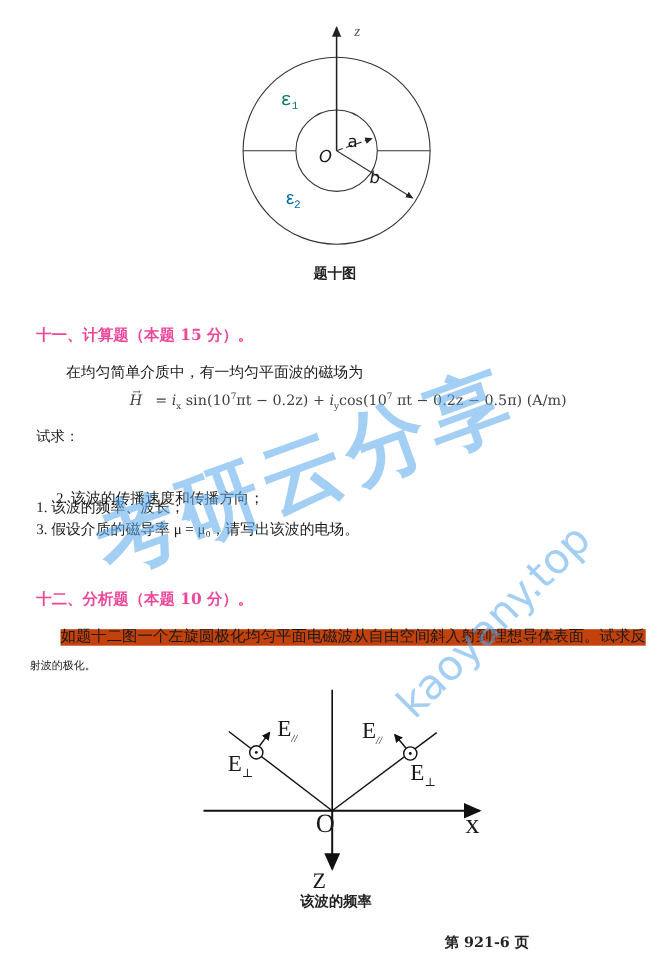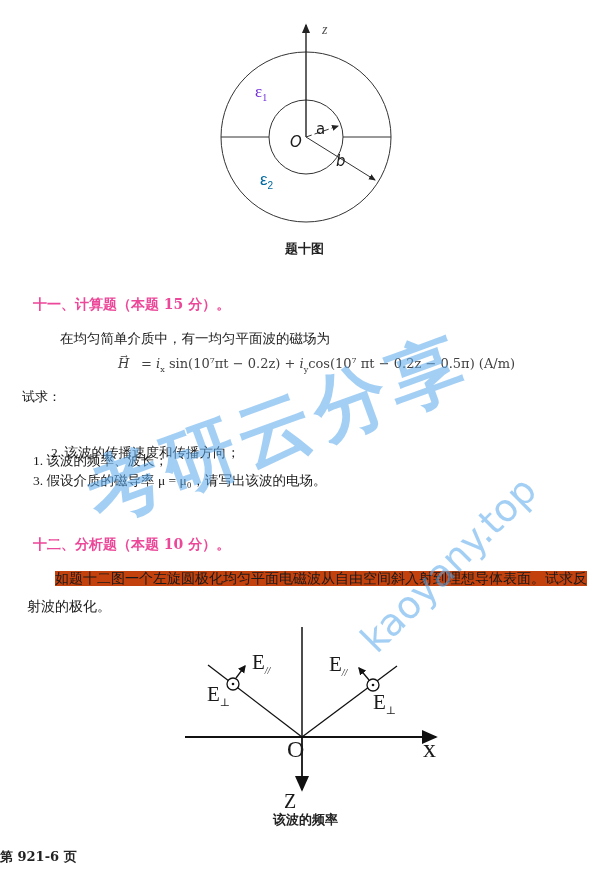--- a/index.html
+++ b/index.html
@@ -14,63 +14,63 @@
   .heading { position: absolute; left: 33px; font-size: 14px; font-weight: bold; white-space: nowrap; color: #ec4899; }
   .para { position: absolute; font-size: 13.5px; white-space: nowrap; color: #1a1a1a; font-family: Liberation Serif, serif; }
   .formula { position: absolute; left: 118px; top: 356px; font-size: 13px; white-space: nowrap; font-family: "DejaVu Serif", serif; color: #404040; }
   .formula i { font-style: italic; }
   .formula sup { font-size: 8px; vertical-align: 5px; }
   .formula sub { font-size: 8px; }
   .hl { background: #c2410c; }
   .watermark { position: absolute; pointer-events: none; color: #5aa9ec; opacity: 0.55; }
   .wm-cn { font-family: "DejaVu Serif", serif; font-size: 74px; font-weight: bold; transform: rotate(-20deg); letter-spacing: 6px; }
   .wm-en { font-family: "DejaVu Sans", sans-serif; font-size: 38px; transform: rotate(-45deg); transform-origin: left top; }
-  .footer { position: absolute; left: 0; width: 481px; text-align: left; top: 848px; font-size: 13px; font-weight: bold; color: #222; }
+  .footer { position: absolute; left: 0; width: 481px; text-align: right; top: 848px; font-size: 13px; font-weight: bold; color: #222; }
   .lbl { font-family: "Liberation Serif", "DejaVu Serif", serif; }
 </style>
 </head>
 <body>
 
 <svg class="fig" width="603" height="260" viewBox="0 0 603 260">
   <defs>
     <marker id="arr" markerWidth="8" markerHeight="8" refX="6" refY="4" orient="auto">
       <path d="M0,1 L7,4 L0,7 Z" fill="#222"></path>
     </marker>
   </defs>
   <circle cx="306" cy="137" r="85" fill="none" stroke="#333" stroke-width="1"></circle>
   <circle cx="306" cy="137" r="37" fill="none" stroke="#333" stroke-width="1"></circle>
   <line x1="221" y1="137" x2="269" y2="137" stroke="#333" stroke-width="1"></line>
   <line x1="343" y1="137" x2="391" y2="137" stroke="#333" stroke-width="1"></line>
   <line x1="306" y1="137" x2="306" y2="25" stroke="#222" stroke-width="1.4" marker-end="url(#arr)"></line>
   <line x1="306" y1="137" x2="338" y2="126" stroke="#333" stroke-width="1" stroke-dasharray="6,3" marker-end="url(#arr)"></line>
   <line x1="306" y1="137" x2="375" y2="180" stroke="#333" stroke-width="1" marker-end="url(#arr)"></line>
 </svg>
 <span class="abs lbl" style="left:322px;top:22px;font-size:14px;font-style:italic;color:#555;">z</span>
-<span class="abs" style="left:255px;top:82px;font-size:17px;color:#6d28d9;font-family:Liberation Serif, serif;"><span>ε</span><sub style="font-size:10px;">1</sub></span>
+<span class="abs" style="left:255px;top:82px;font-size:17px;color:#0f766e;font-family:Liberation Mono, monospace;"><span>ε</span><sub style="font-size:10px;">1</sub></span>
 <span class="abs" style="left:260px;top:170px;font-size:17px;color:#0369a1;font-family:Liberation Sans, sans-serif;"><span>ε</span><sub style="font-size:10px;">2</sub></span>
 <span class="abs" style="left:290px;top:133px;font-size:15px;font-style:italic;font-family:'DejaVu Sans',sans-serif;">O</span>
 <span class="abs" style="left:316px;top:120px;font-size:15px;font-family:'DejaVu Sans',sans-serif;">a</span>
 <span class="abs" style="left:336px;top:152px;font-size:15px;font-style:italic;font-family:'DejaVu Sans',sans-serif;">b</span>
 <span class="caption" style="left:285px;top:240px;">题十图</span>
 
 <div class="heading" style="top:296px;">十一、计算题（本题 15 分）。</div>
 <div class="para" style="left:60px;top:330px;">在均匀简单介质中，有一均匀平面波的磁场为</div>
 <div class="formula">
   <i style="position:relative;">H</i><span style="position:relative;left:-9px;top:-9px;font-size:9px;">→</span><span> = </span><i>i</i><sub>x</sub><span> sin(10</span><sup>7</sup><span>πt − 0.2z) + </span><i>i</i><sub>y</sub><span>cos(10</span><sup>7</sup><span> πt − 0.2z − 0.5π) (A/m)</span>
 </div>
-<div class="para" style="left:22px;top:388px;font-size:13px;">试求：</div>
+<div class="para" style="left:33px;top:388px;font-size:13px;">试求：</div>
 <div class="para" style="left:33px;top:416px;margin-top:36px;">1.  该波的频率、波长；</div>
 <div class="para" style="left:33px;top:444px;margin-left:18px;">2.  该波的传播速度和传播方向；</div>
 <div class="para" style="left:33px;top:472px;">3.  假设介质的磁导率 μ = μ₀，请写出该波的电场。</div>
 
 <div class="heading" style="top:536px;">十二、分析题（本题 10 分）。</div>
 <div class="para" style="left:55px;top:570px;font-size:14px;">
   <span class="hl">如题十二图一个左旋圆极化均匀平面电磁波从自由空间斜入射到理想导体表面。试求反</span>
 </div>
-<div class="para" style="left:27px;top:598px;font-size:14px;">射波的极化。</div>
+<div class="para" style="left:27px;top:598px;font-size:10px;">射波的极化。</div>
 
 <svg class="fig" width="603" height="887" viewBox="0 0 603 887" style="pointer-events:none;">
   <defs>
     <marker id="arr2" markerWidth="10" markerHeight="10" refX="8" refY="5" orient="auto">
       <path d="M0,1 L9,5 L0,9 Z" fill="#111"></path>
     </marker>
     <marker id="arr3" markerWidth="7" markerHeight="7" refX="5" refY="3.5" orient="auto">
       <path d="M0,0.5 L6,3.5 L0,6.5 Z" fill="#111"></path>
     </marker>
   </defs>

